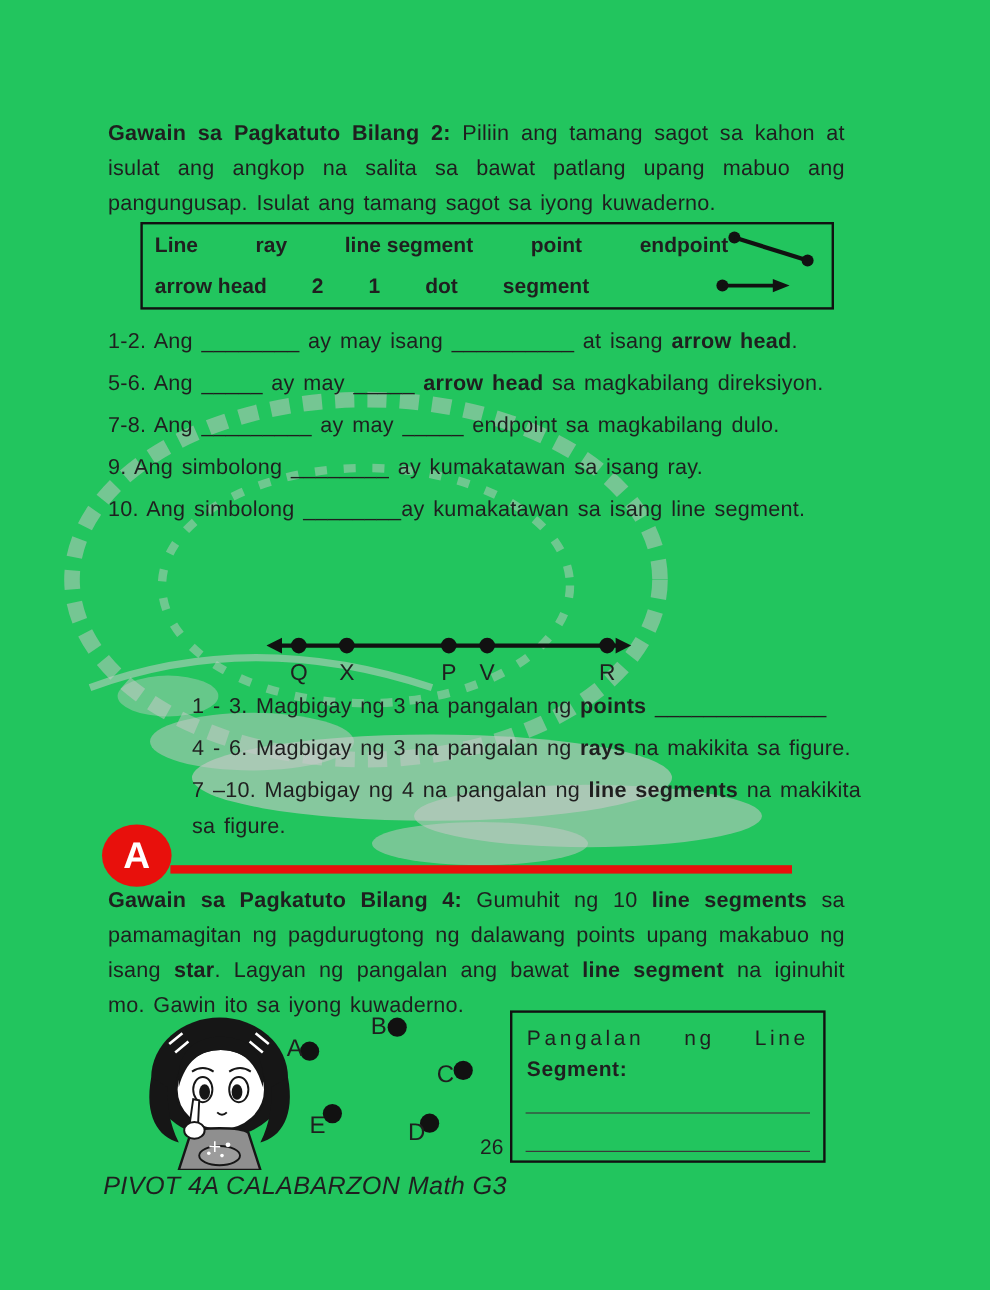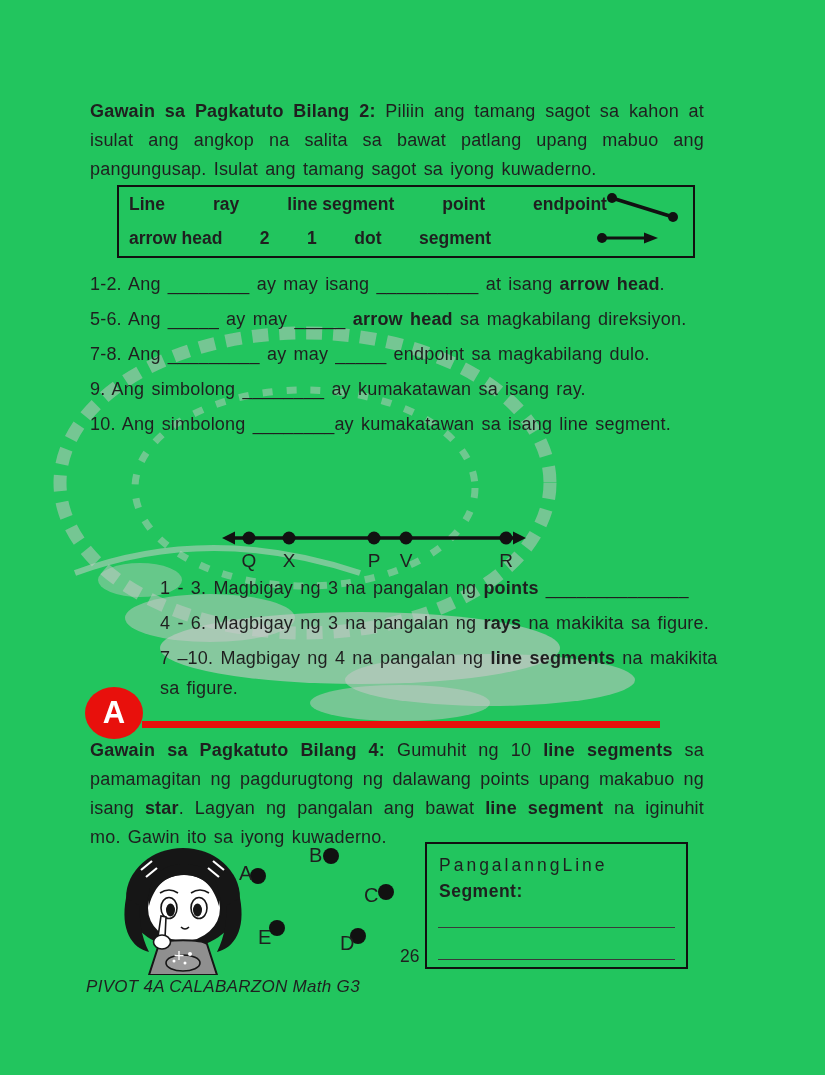--- a/index.html
+++ b/index.html
@@ -46,28 +46,28 @@
   .redline { position:absolute; left:142px; top:721px; width:518px; height:7px;
     background:#e8100c; z-index:2; }
 
   .girl { position:absolute; left:95px; top:842px; z-index:1; }
   .scatter { position:absolute; left:228px; top:836px; z-index:1; }
 
   .segbox {
     position:absolute; left:425px; top:842px; width:263px; height:127px; z-index:1;
     border:2px solid #111111; padding:8px 12px; font-size:17.5px;
   }
-  .segbox-line1 { display:flex; justify-content:flex-start; letter-spacing:3px; line-height:26px; }
+  .segbox-line1 { display:flex; justify-content:space-between; letter-spacing:3px; line-height:26px; }
   .segbox-line2 { line-height:26px; letter-spacing:0.5px;font-weight:bold; }
   .blank { position:absolute; left:11px; right:11px; border-bottom:1.8px solid #3a3a3a; }
   .blank1 { top:83px; }
   .blank2 { top:115px; }
 
   .footer-left { position:absolute; left:86px; top:977px; font-style:italic;
-    font-size:17px; z-index:1; letter-spacing:0.3px; }
+    font-size:21px; z-index:1; letter-spacing:0.3px; }
   .page-num { position:absolute; left:400px; top:946px; font-size:17.5px; z-index:1; }
 </style>
 </head>
 <body>
 
 <div class="page">
 
   <svg class="watermark" width="630" height="410" viewBox="0 0 630 410">
     <ellipse cx="255" cy="165" rx="245" ry="150" fill="none" stroke="#c8c8c8" stroke-width="13" stroke-dasharray="16 11" opacity="0.5"></ellipse>
     <ellipse cx="255" cy="170" rx="170" ry="98" fill="none" stroke="#cccccc" stroke-width="7" stroke-dasharray="10 14" opacity="0.45"></ellipse>

